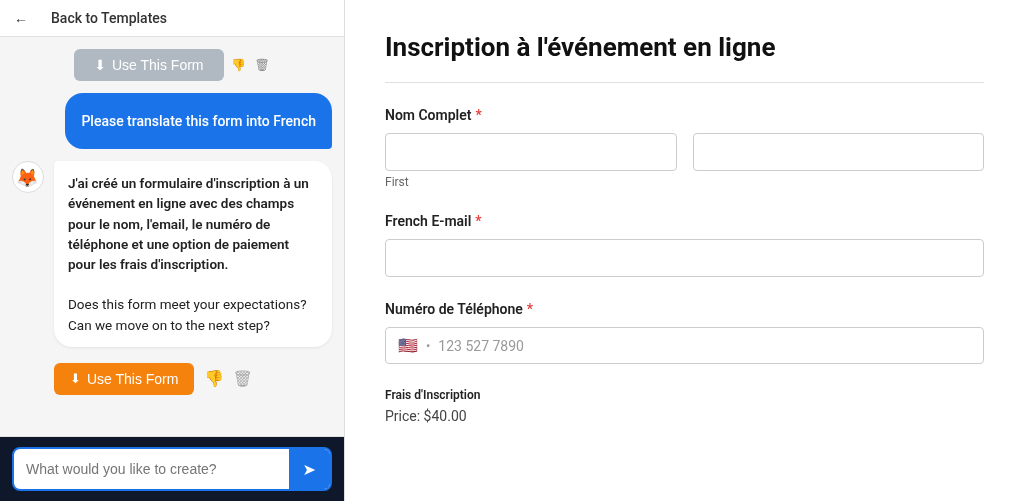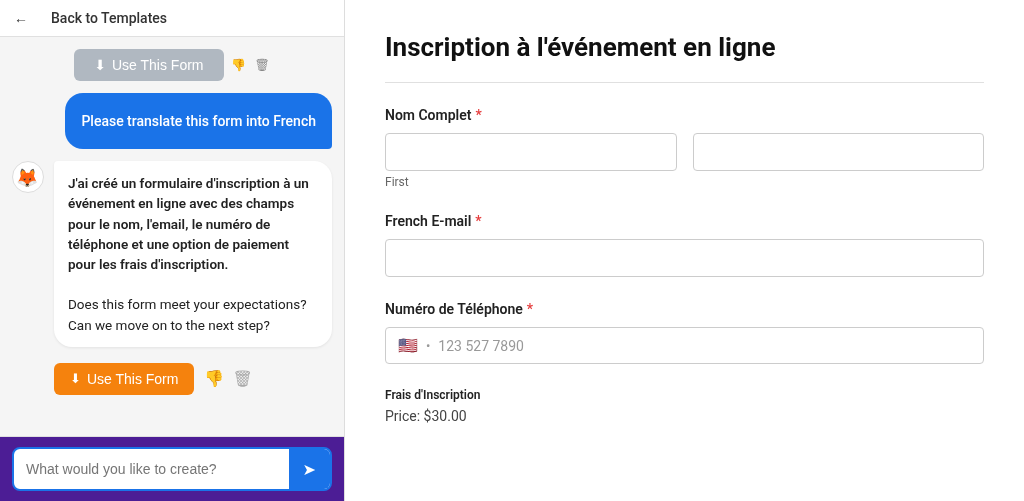--- a/index.html
+++ b/index.html
@@ -148,21 +148,21 @@
       display: flex;
       gap: 8px;
       color: #aaa;
       font-size: 16px;
     }
     .action-icons span { cursor: pointer; }
 
     
     .chat-input-area {
       padding: 10px 12px;
-      background: #4c1d95;
+      background: #0f172a;
       border-top: 1px solid #e0e0e0;
     }
     .chat-input-wrapper {
       display: flex;
       align-items: center;
       border: 2px solid #1a73e8;
       border-radius: 8px;
       overflow: hidden;
       background: white;
     }
@@ -376,16 +376,16 @@
     </div>
     <div class="phone-input-wrapper">
       <span class="flag-emoji">🇺🇸</span>
       <span class="phone-sep">•</span>
       <span class="phone-number-text">123 527 7890</span>
     </div>
   </div>
 
   <div class="form-section">
     <div class="price-label">Frais d'Inscription</div>
-    <div class="price-value">Price: $30.00</div>
+    <div class="price-value">Price: $40.00</div>
   </div>
 
 </div>
 
 </body></html>

